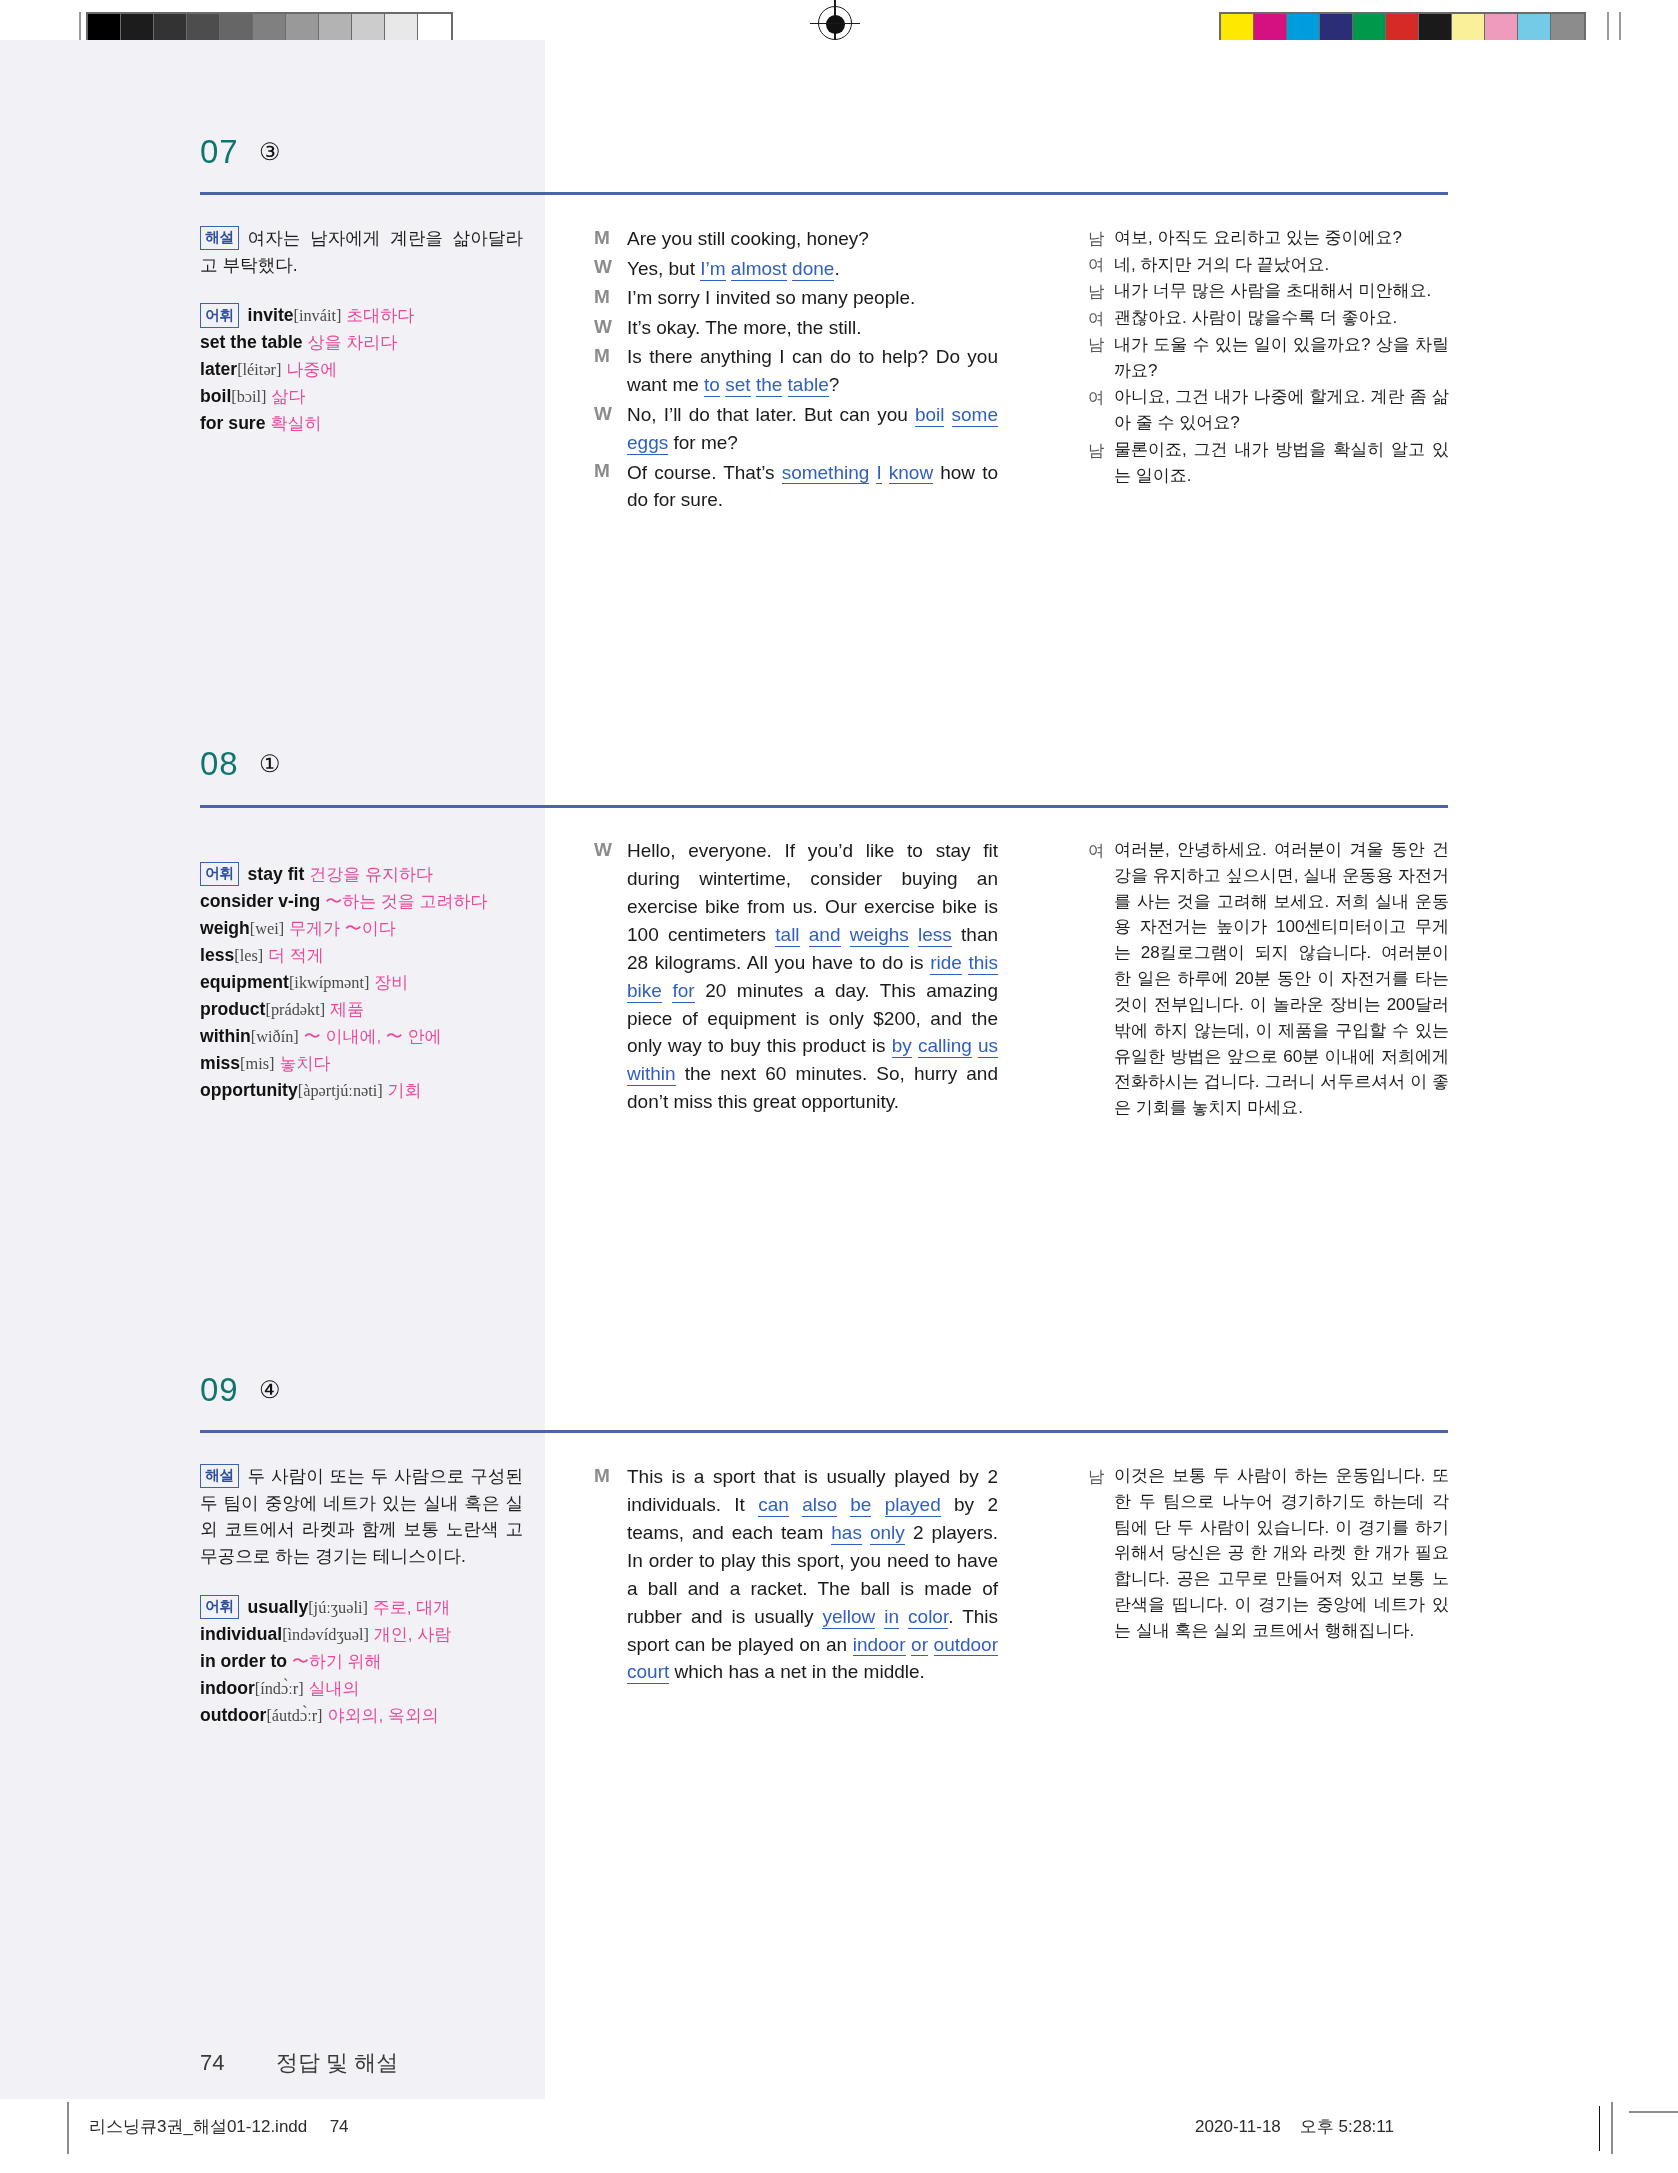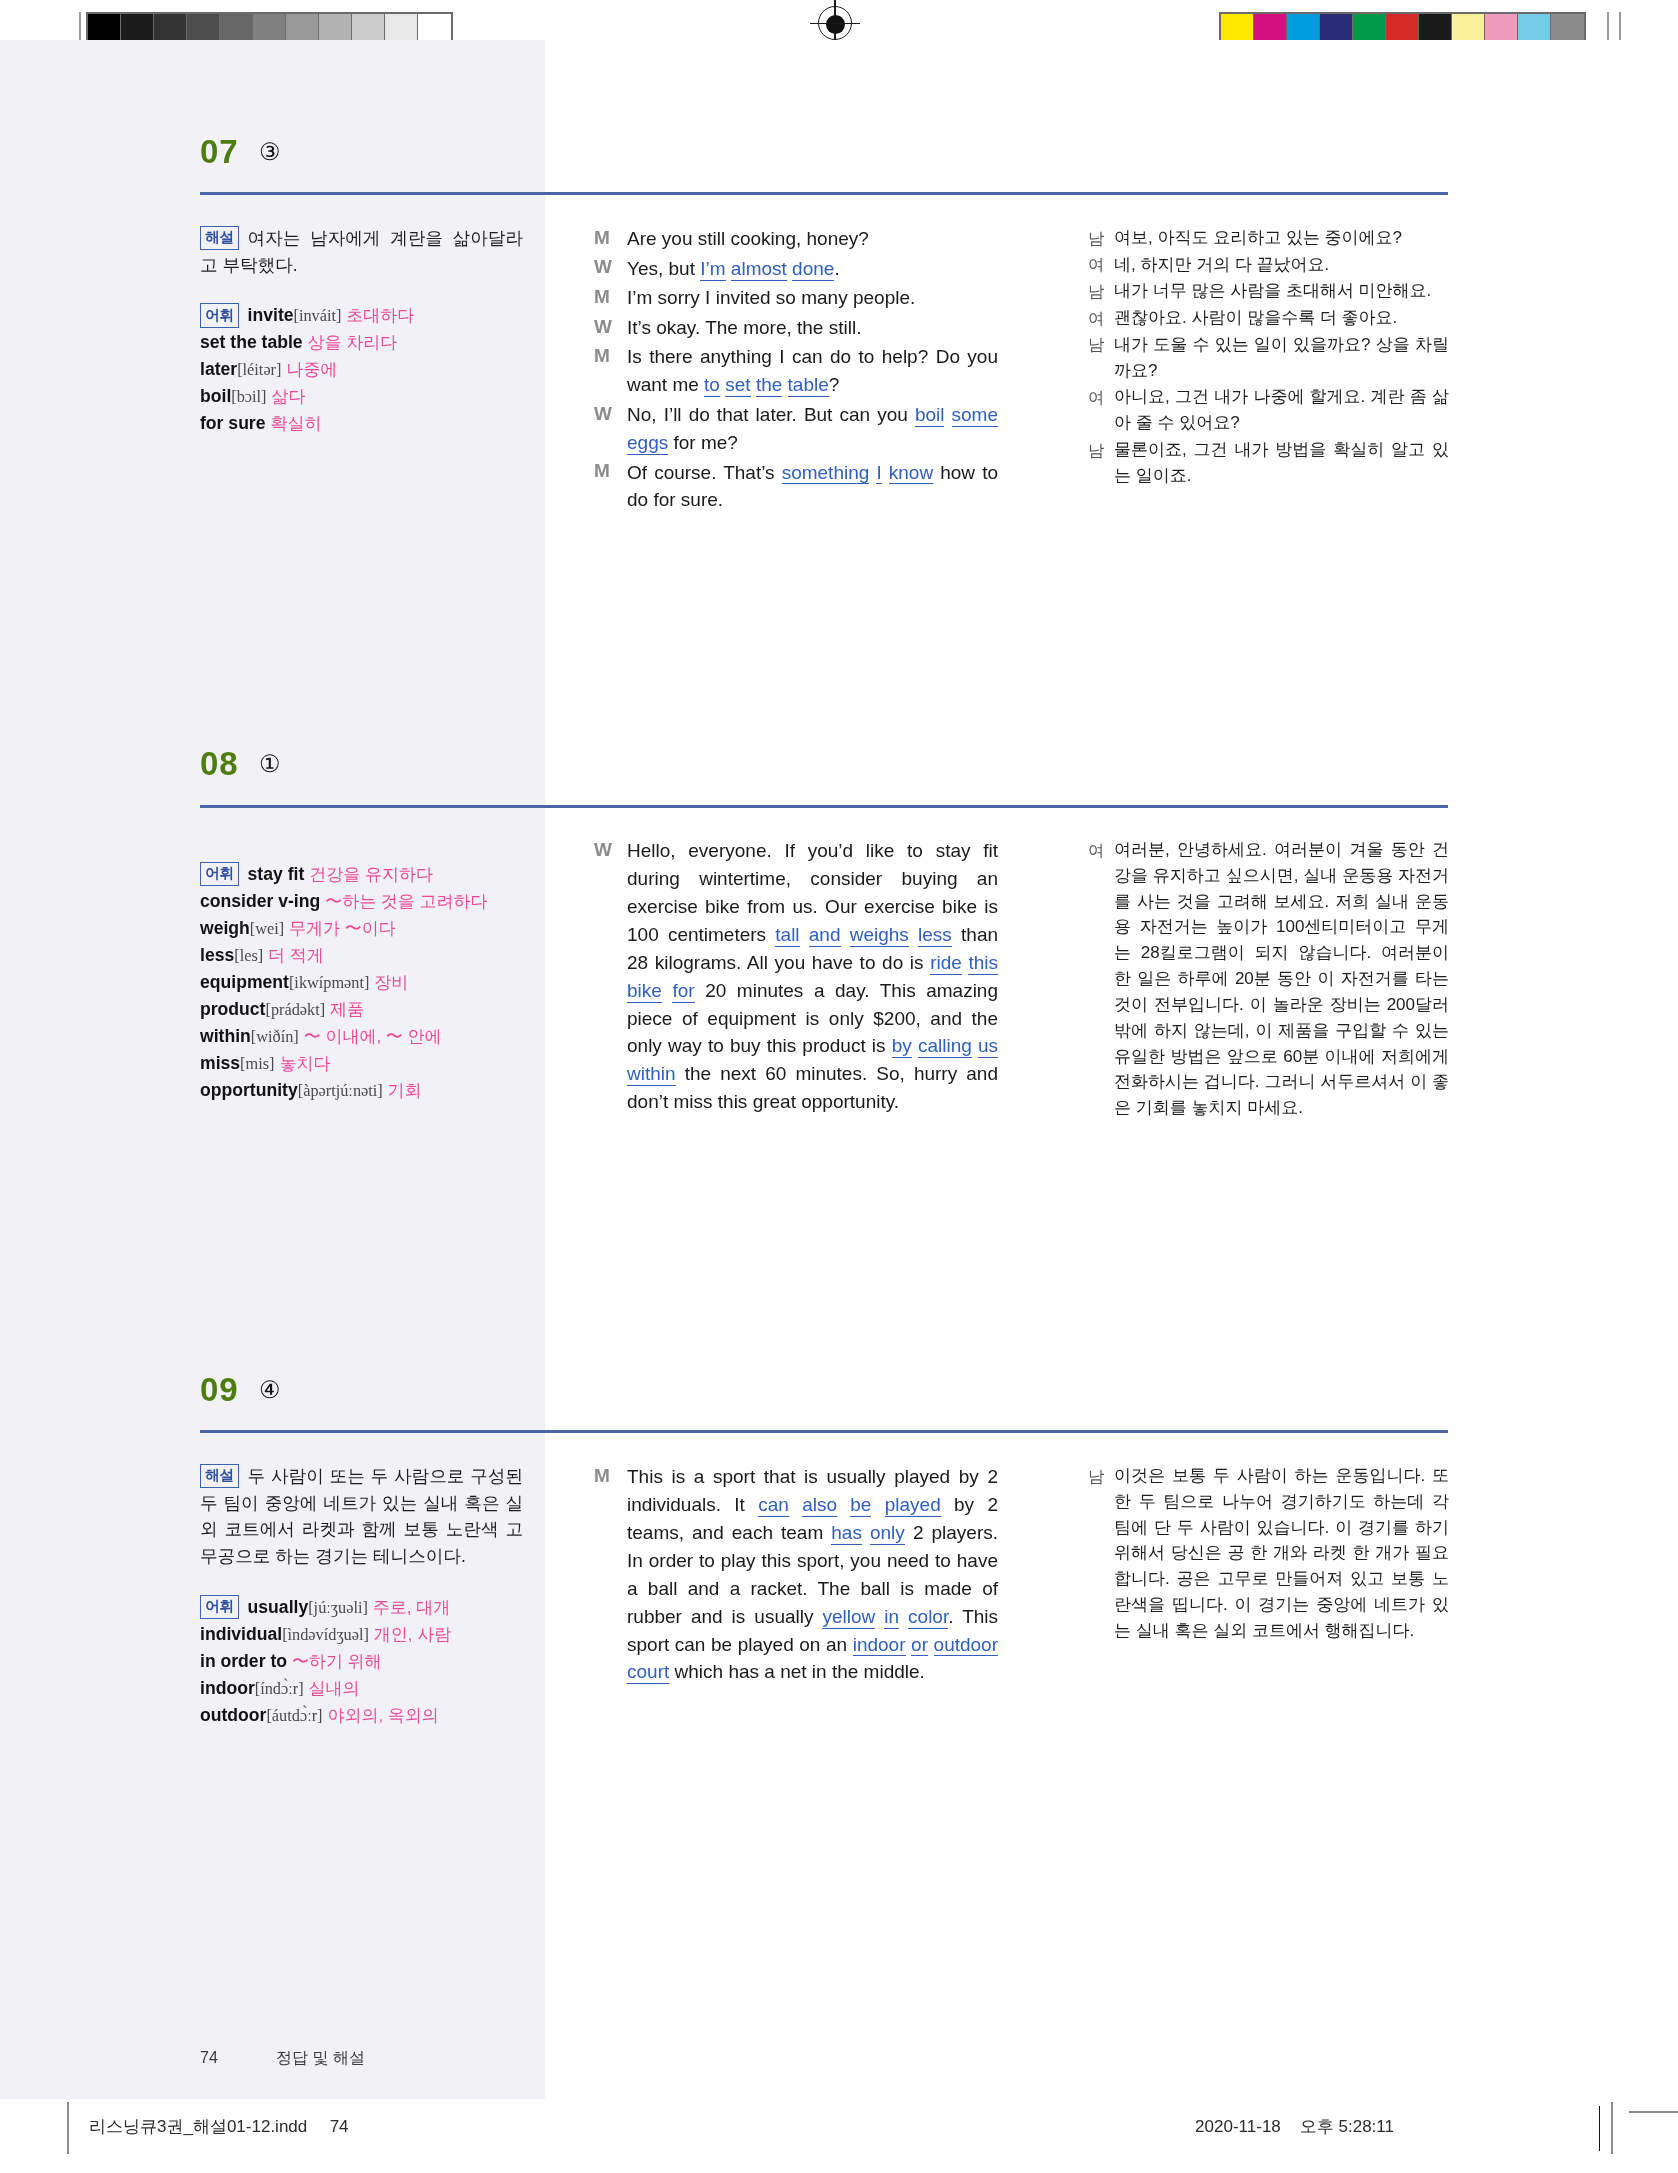--- a/index.html
+++ b/index.html
@@ -41,21 +41,21 @@
 
   
   #page-tint { position:absolute; left:0; top:40px; width:545px; height:2060px; background:#f1f1f6; }
   #page-white { position:absolute; left:545px; top:40px; width:1133px; height:2060px; background:#ffffff; }
 
   #content { position:absolute; left:0; top:40px; width:1679px; height:2060px; }
 
   .qblock { position:absolute; left:0; width:1679px; }
 
   .q-head { position:absolute; left:200px; }
-  .q-num { font-size:33px; font-weight:bold; color:#4d7c0f; letter-spacing:0.9px; display:inline-block; }
+  .q-num { font-size:33px; font-weight:normal; color:#0f766e; letter-spacing:0.9px; display:inline-block; }
   .q-ans { font-size:24px; color:#141414; display:inline-block; margin-left:20.6px; vertical-align:3.4px; }
   .q-rule { position:absolute; left:200px; width:1248px; height:2.6px; background:#4c64a8; }
 
   
   .lcol { position:absolute; left:200px; width:323px; }
   .tag {
     display:inline-block; border:1.3px solid #3b64b0; color:#2f4f9e;
     font-size:14.6px; line-height:1; padding:3.4px 4.3px 4.3px 4.3px; margin-right:8.6px;
     vertical-align:1.7px; font-weight:bold; letter-spacing:-0.4px;
   }
@@ -72,21 +72,21 @@
   .utt { flex:1; font-size:19px; line-height:1.47; color:#1a1a1a; text-align:justify; text-justify:inter-word; }
   u.bl { color:#2f5fbf; text-decoration:none; border-bottom:1.3px solid #2f5fbf; padding-bottom:0.9px; }
 
   
   .rcol { position:absolute; left:1088px; width:361px; }
   .kline { display:flex; align-items:flex-start; margin-bottom:0.9px; }
   .kspk { width:26px; flex:0 0 26px; font-size:16.3px; color:#555; padding-top:2.6px; }
   .kutt { flex:1; font-size:17px; line-height:1.52; color:#1d1d1d; text-align:justify; }
 
   
-  #page-footer { position:absolute; left:200px; top:2008px; font-size:16px; color:#3a3a3a; }
+  #page-footer { position:absolute; left:200px; top:2008px; font-size:22px; color:#3a3a3a; }
   #page-footer .pnum { display:inline-block; width:76px; }
   #page-footer .flabel { color:#3a3a3a; }
 
   
   #slug { position:absolute; left:0; top:2099px; width:1549px; height:74px; background:#ffffff; }
   #slug .rule { position:absolute; left:67px; top:3.4px; width:1.7px; height:52px; background:#8d8d8d; }
   #slug .rule-r { position:absolute; left:1611px; top:3.4px; width:1.7px; height:52px; background:#8d8d8d; }
   #slug .rule-r2 { position:absolute; left:1629px; top:12px; width:77px; height:1.7px; background:#8d8d8d; }
   #slug .left-txt { position:absolute; left:89px; top:15.5px; font-size:17px; color:#2b2b2b; }
   #slug .left-txt .pg { margin-left:22.4px; }

